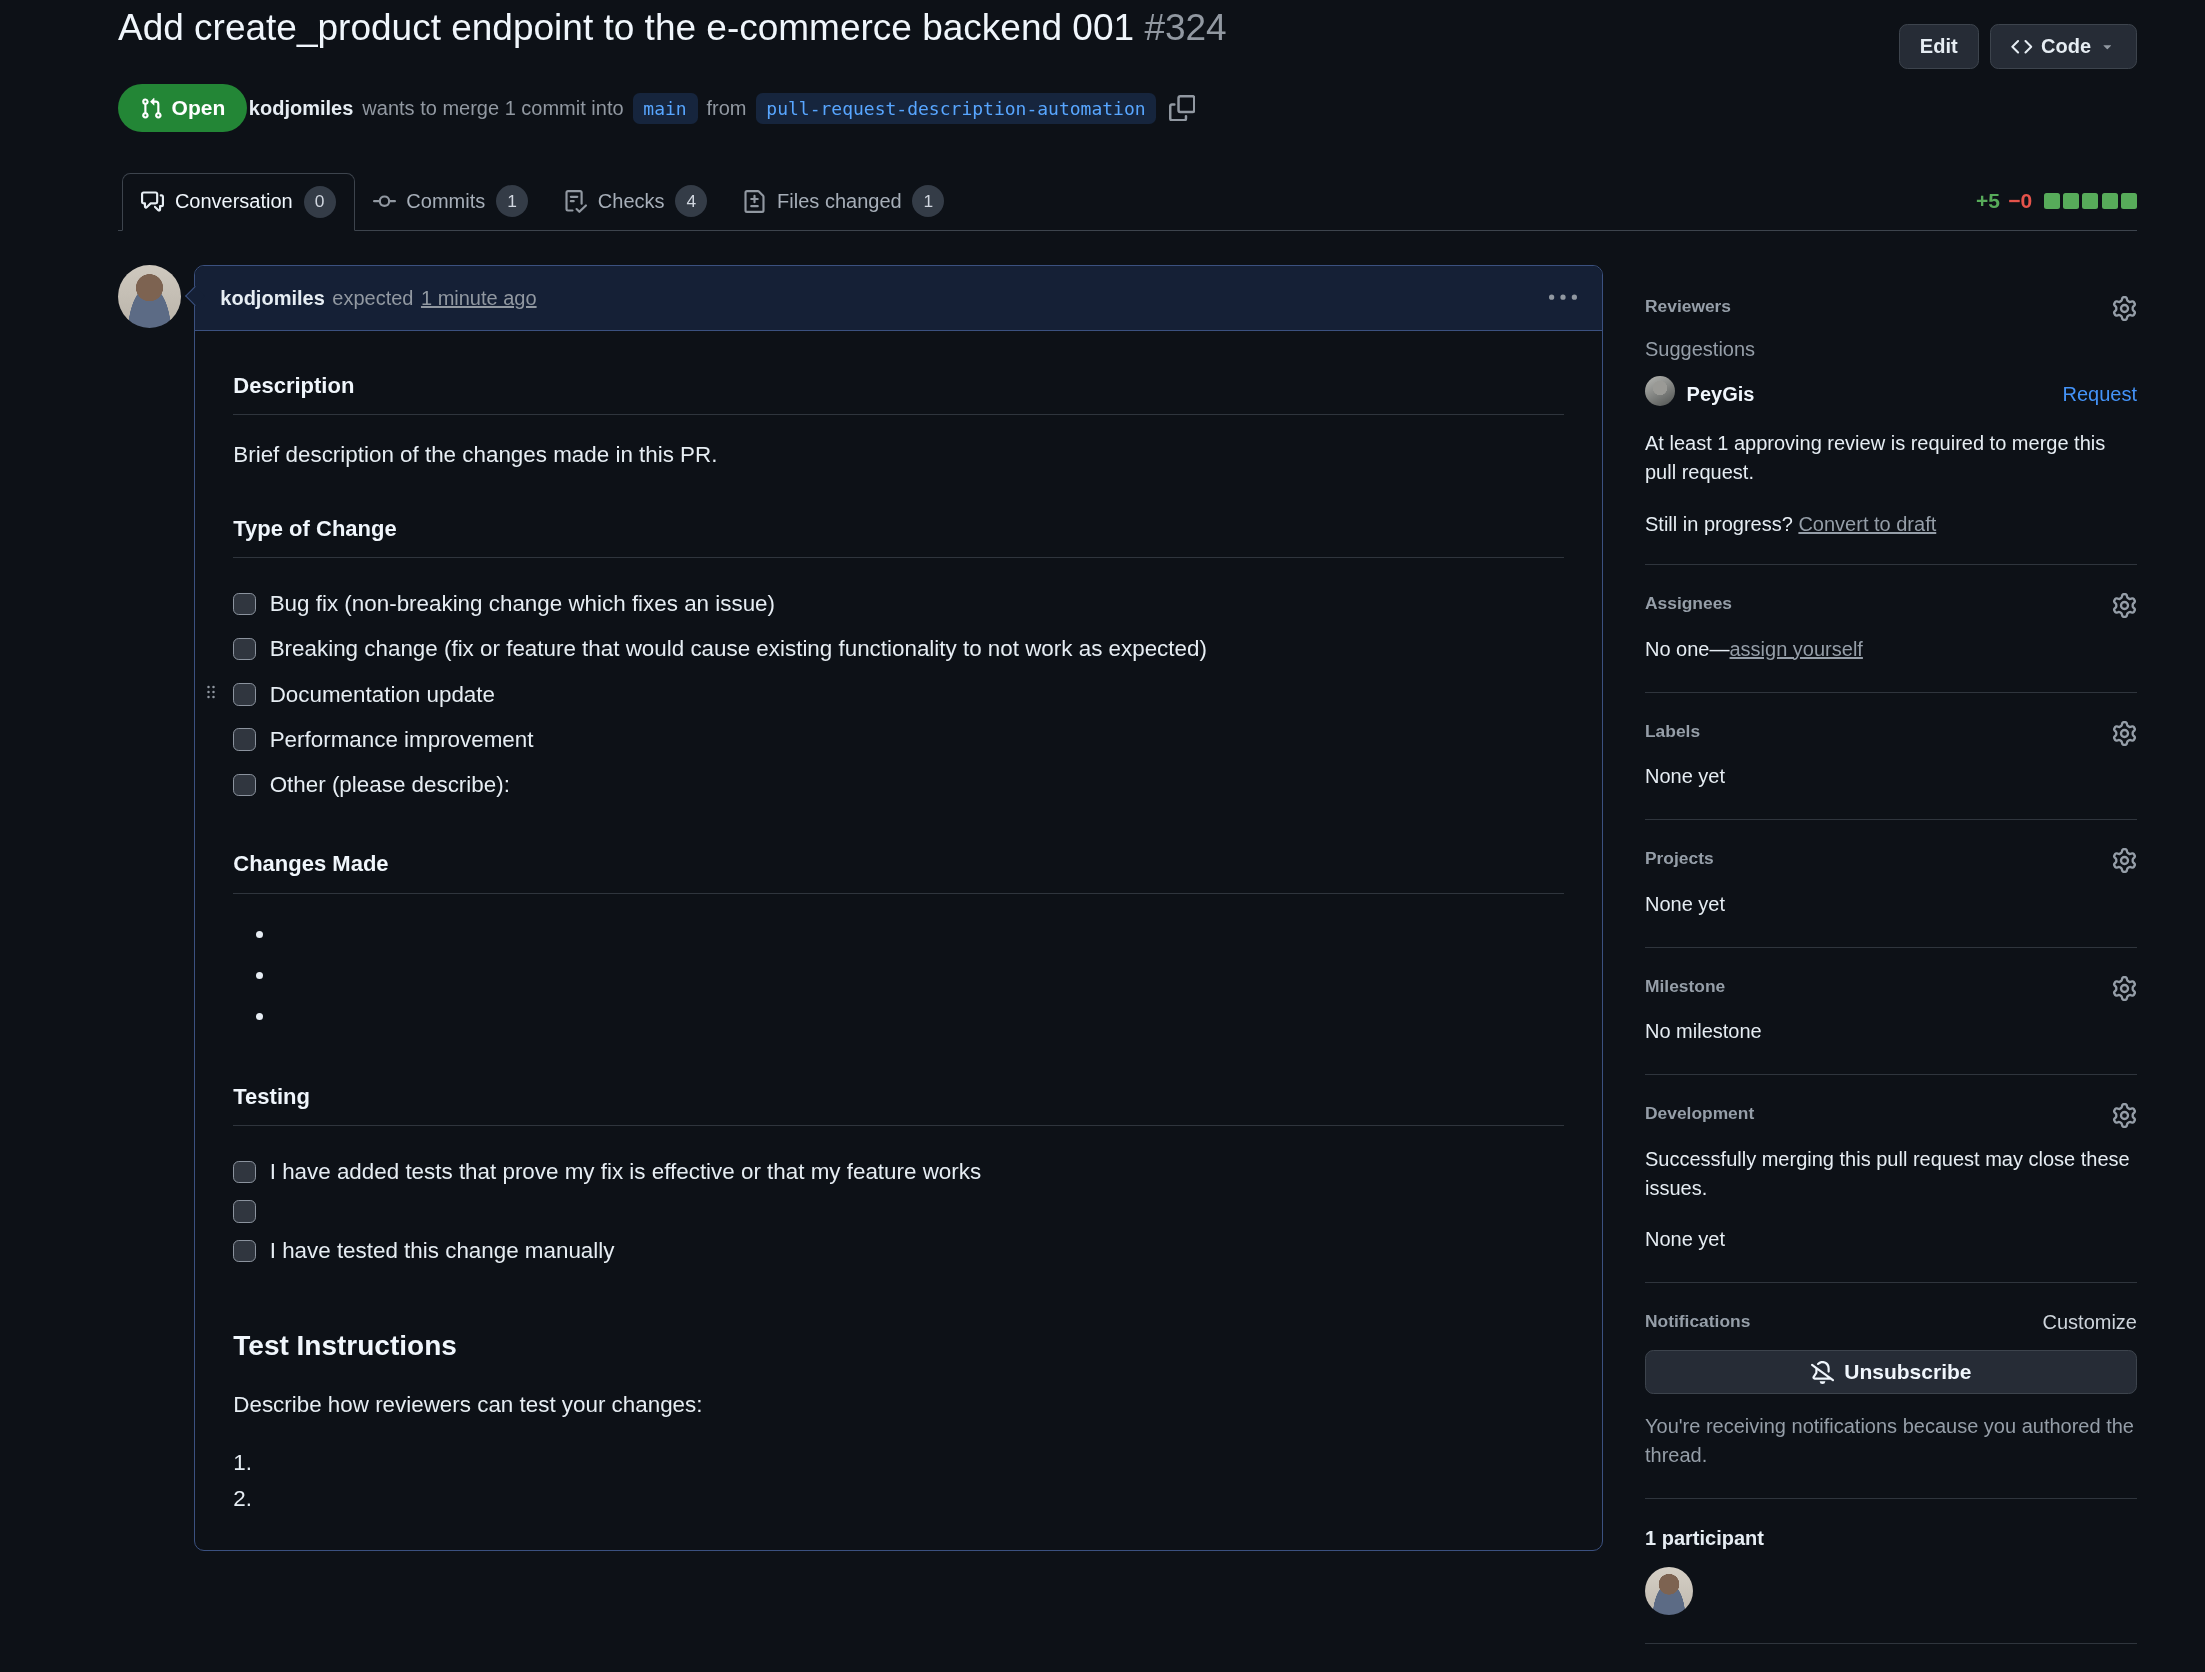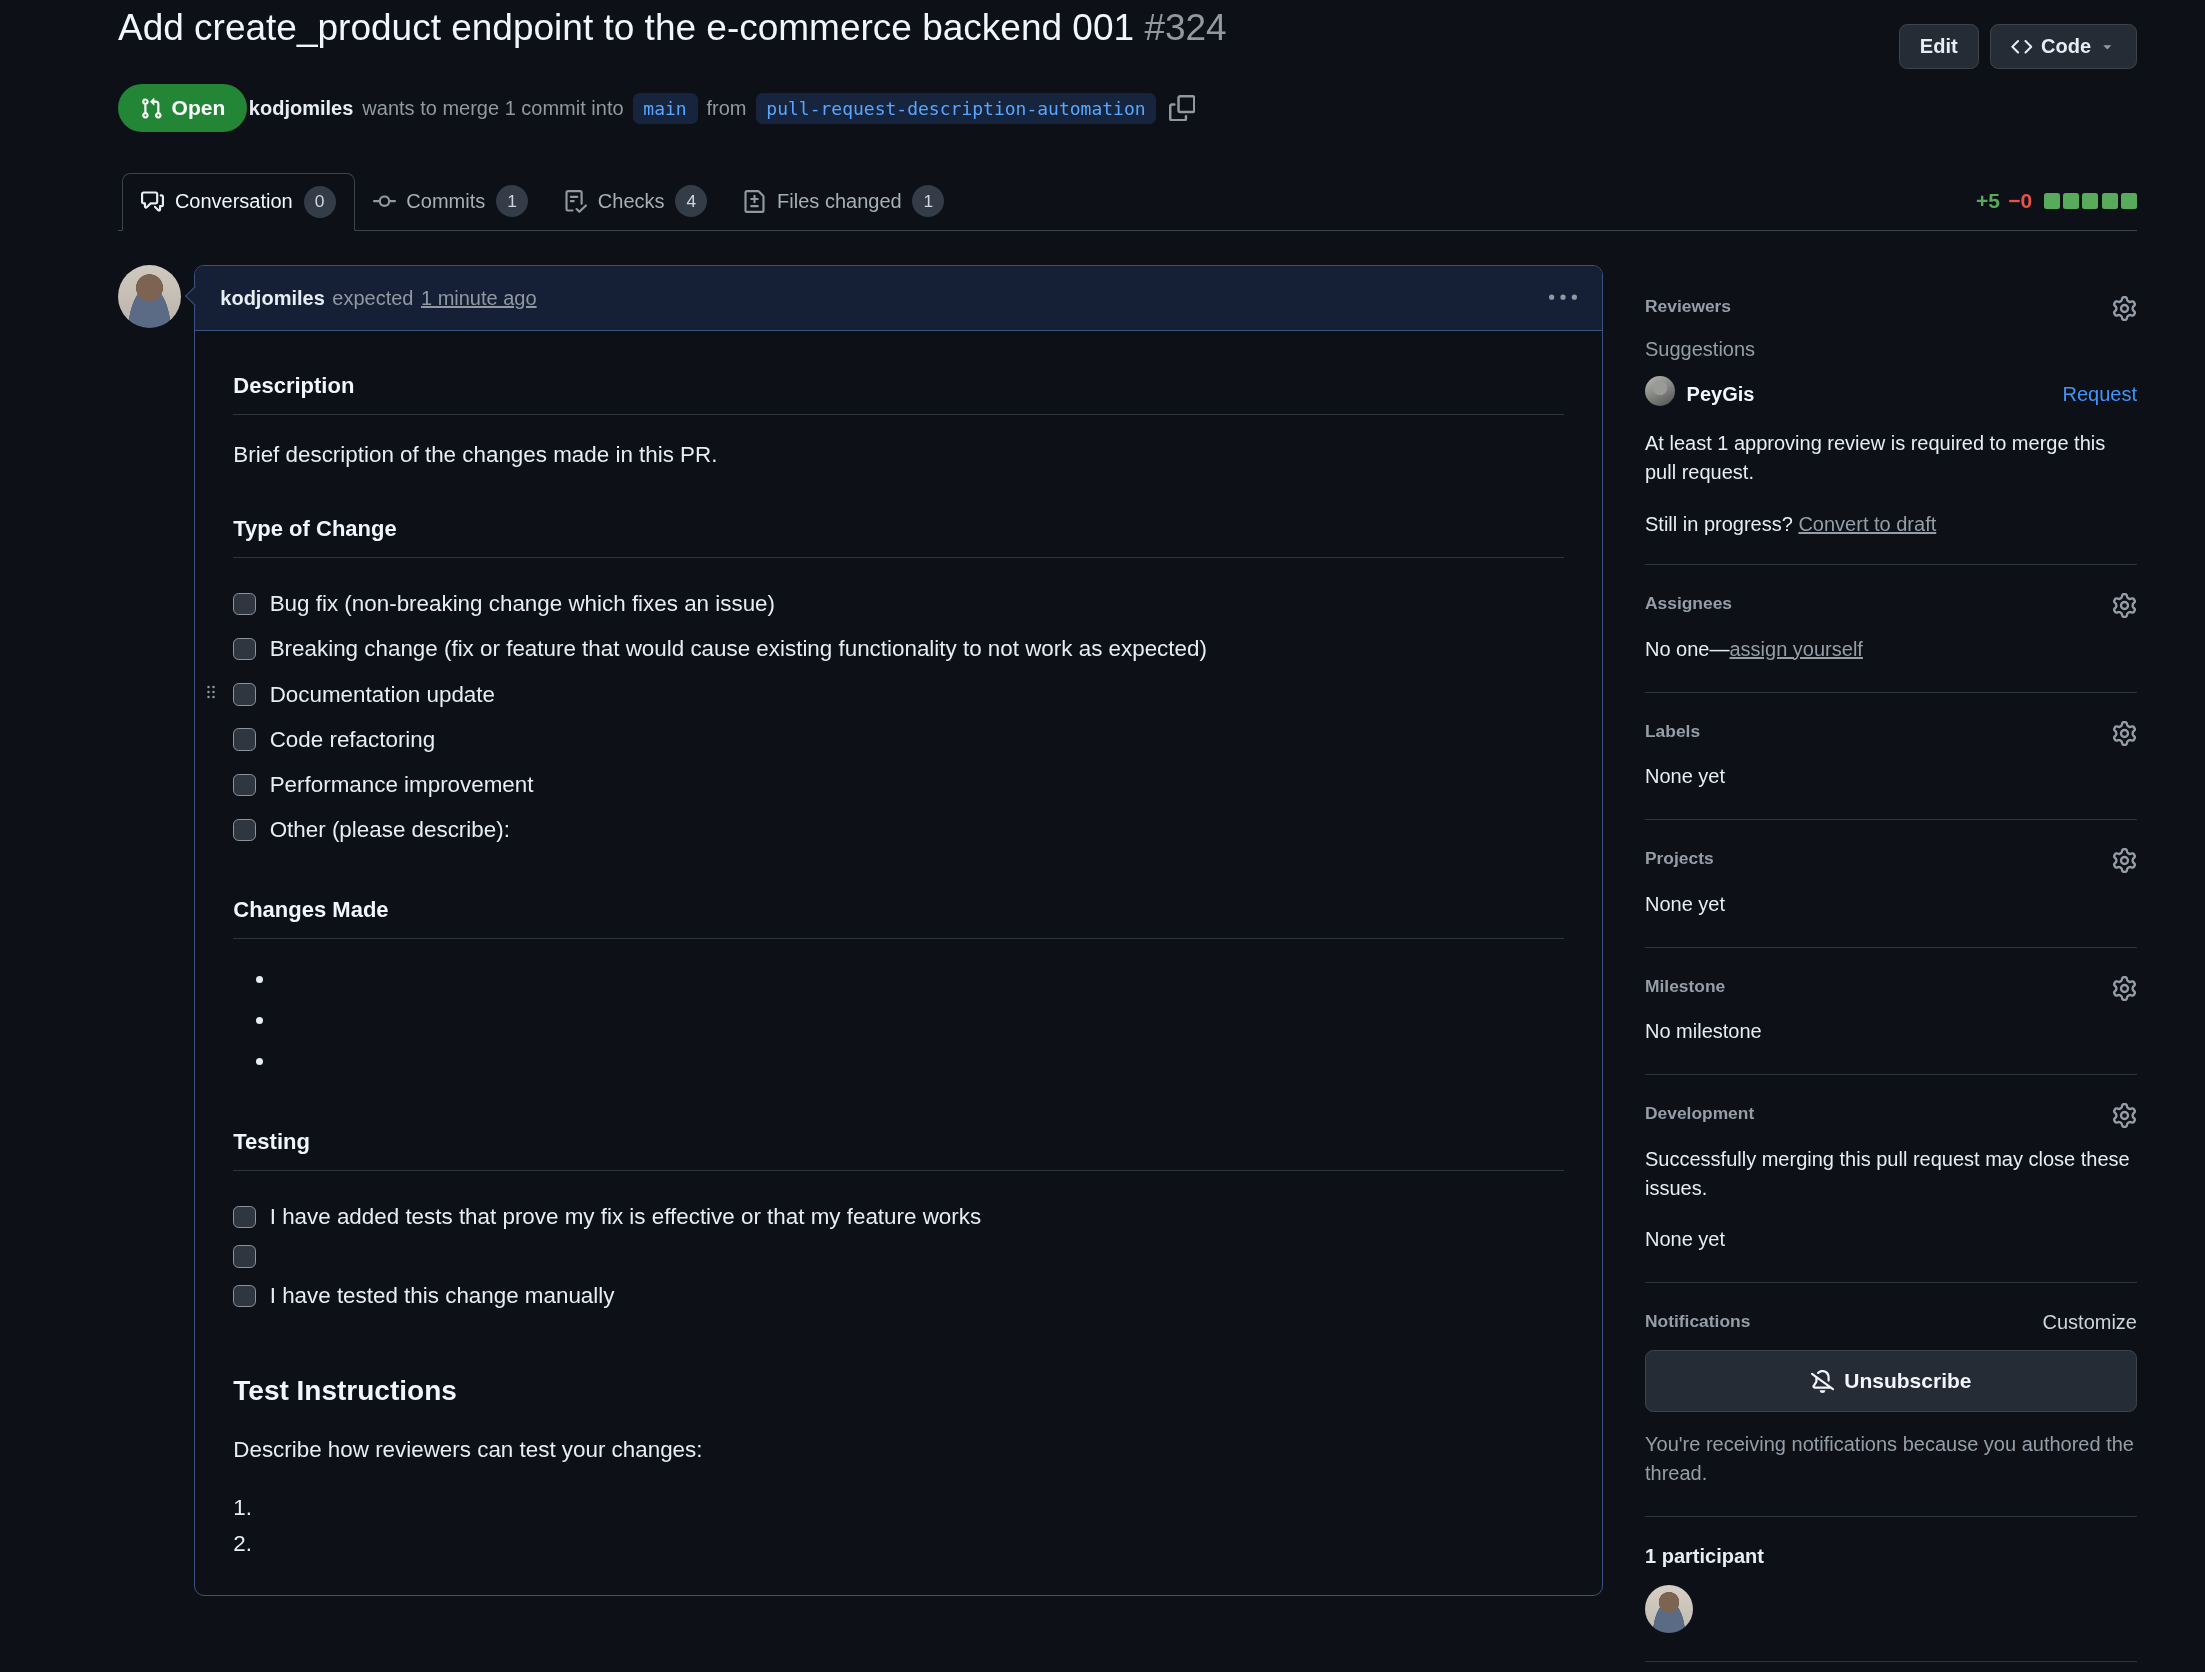--- a/index.html
+++ b/index.html
@@ -102,21 +102,21 @@
   .reviewer-row{display:flex;align-items:flex-end;gap:11.6px;margin-bottom:23px;}
   .avatar-xs{width:30px;height:30px;border-radius:50%;flex:none;overflow:hidden;
       background:radial-gradient(circle at 50% 40%, #9a9a96 0 30%, rgba(0,0,0,0) 31%),
       linear-gradient(150deg,#b9bab6,#4e5150);}
   .reviewer-name{font-weight:700;color:var(--fg-bright);cursor:pointer;}
   .request-link{margin-left:auto;color:var(--accent);cursor:pointer;}
   .side-note{color:var(--fg);line-height:1.45;margin-bottom:26.5px;}
   .side-body{color:var(--fg);line-height:1.45;}
   .muted-link{color:#959ea8;text-decoration:underline;cursor:pointer;}
   .customize{color:#cdd4db;font-size:20px;font-weight:400;cursor:pointer;}
-  .unsub-btn{width:100%;height:62px;display:flex;align-items:center;justify-content:center;gap:10.8px;
+  .unsub-btn{width:100%;height:44px;display:flex;align-items:center;justify-content:center;gap:10.8px;
       background:var(--button-bg);border:0.8px solid var(--border);border-radius:8.3px;
       color:var(--fg-bright);font-size:21px;font-weight:600;margin:2px 0 18px;cursor:pointer;}
   .unsub-btn svg{width:23px;height:23px;}
   .notif-note{color:#959ea8;line-height:1.45;}
   .participants-title{font-weight:700;color:var(--fg);margin-bottom:16.6px;}
   .avatar-md{width:48px;height:48px;border-radius:50%;overflow:hidden;cursor:pointer;
       background:
         radial-gradient(circle at 50% 36%, #7d6351 0 26%, rgba(0,0,0,0) 27%),
         radial-gradient(ellipse at 50% 108%, #5c6b85 0 48%, rgba(0,0,0,0) 49%),
         linear-gradient(#d5cfc5,#bfb9af);}
@@ -281,24 +281,20 @@
             </li>
             <li class="task">
               <svg class="grabber" viewBox="0 0 24 24" width="20" height="20">
                   <use href="#i-grabber"></use>
                 </svg>
               <span class="checkbox"></span>
               <span>Documentation update</span>
             </li>
             <li class="task">
               <span class="checkbox"></span>
-              <span>Code refactoring</span>
-            </li>
-            <li class="task">
-              <span class="checkbox"></span>
               <span>Performance improvement</span>
             </li>
             <li class="task">
               <span class="checkbox"></span>
               <span>Other (please describe):</span>
             </li>
           </ul>
 
           <div class="md-h2">Changes Made</div>
           <ul class="bullets">

